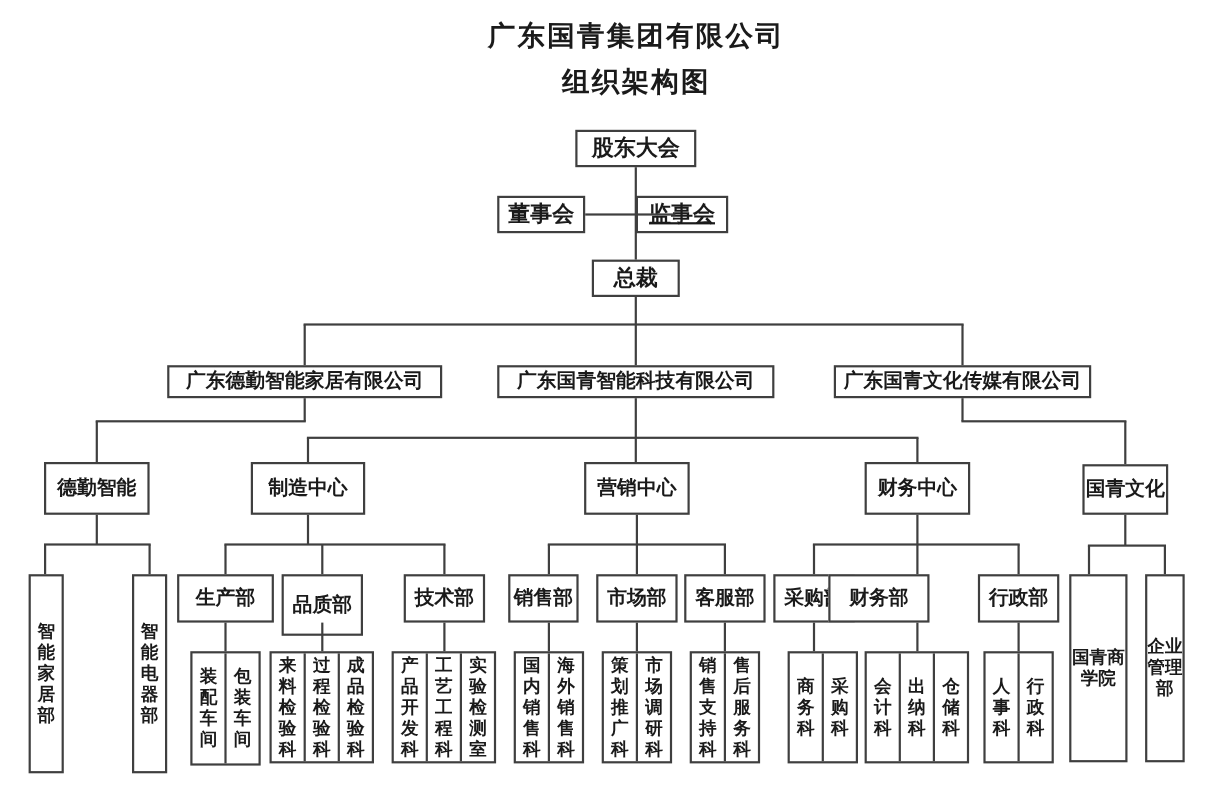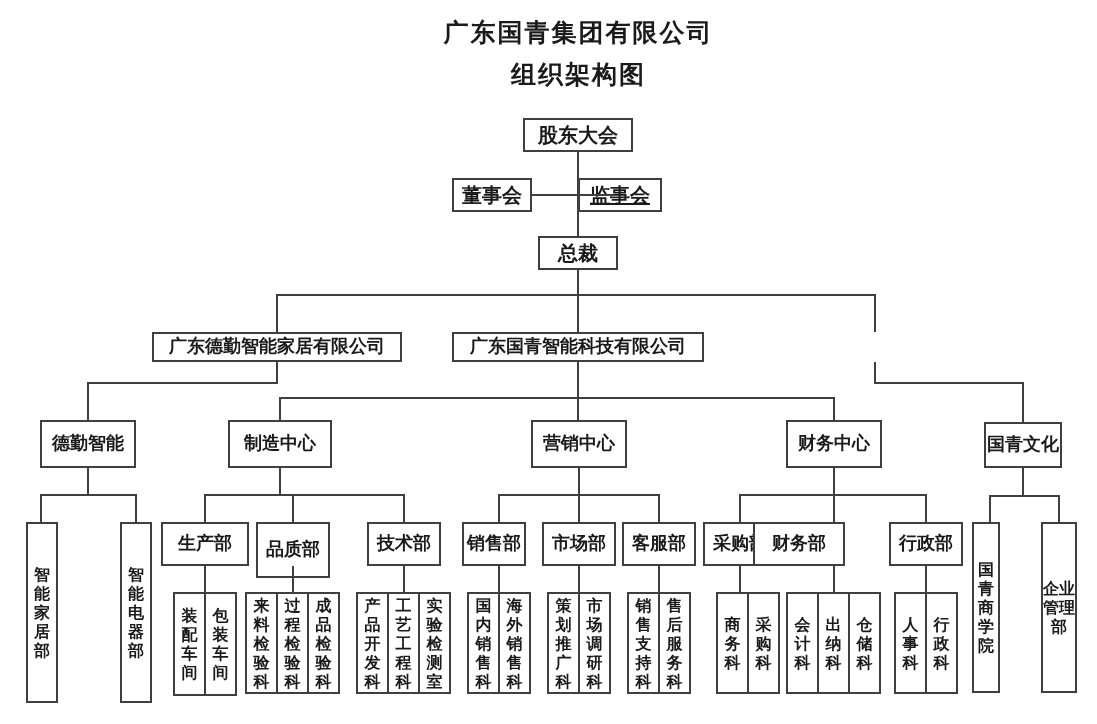--- a/index.html
+++ b/index.html
@@ -45,40 +45,41 @@
   <div class="title title1">广东国青集团有限公司</div>
   <div class="title title2">组织架构图</div>
 
   <div class="box f20" style="left:523px;top:118px;width:110px;height:34px;">股东大会</div>
   <div class="box f20" style="left:452px;top:178px;width:80px;height:34px;">董事会</div>
   <div class="box f20" style="left:578px;top:178px;width:84px;height:34px;text-decoration:underline;">监事会</div>
   <div class="box f20" style="left:538px;top:236px;width:80px;height:34px;">总裁</div>
 
   <div class="box f18" style="left:152px;top:332px;width:250px;height:30px;">广东德勤智能家居有限公司</div>
   <div class="box f18" style="left:452px;top:332px;width:252px;height:30px;">广东国青智能科技有限公司</div>
+  <div class="box f18" style="left:758px;top:332px;width:234px;height:30px;">广东国青文化传媒有限公司</div>
 
   <div class="box f18" style="left:40px;top:420px;width:96px;height:48px;">德勤智能</div>
   <div class="box f18" style="left:228px;top:420px;width:104px;height:48px;">制造中心</div>
   <div class="box f18" style="left:531px;top:420px;width:96px;height:48px;">营销中心</div>
   <div class="box f18" style="left:786px;top:420px;width:96px;height:48px;">财务中心</div>
   <div class="box f18" style="left:984px;top:422px;width:78px;height:46px;">国青文化</div>
 
   <div class="box f18" style="left:161px;top:522px;width:88px;height:44px;">生产部</div>
   <div class="box f18" style="left:256px;top:522px;width:74px;height:56px;">品质部</div>
   <div class="box f18" style="left:367px;top:522px;width:74px;height:44px;">技术部</div>
   <div class="box f18" style="left:462px;top:522px;width:64px;height:44px;">销售部</div>
   <div class="box f18" style="left:542px;top:522px;width:74px;height:44px;">市场部</div>
   <div class="box f18" style="left:622px;top:522px;width:74px;height:44px;">客服部</div>
   <div class="box f18" style="left:703px;top:522px;width:74px;height:44px;">采购部</div>
   <div class="box f18" style="left:753px;top:522px;width:92px;height:44px;">财务部</div>
   <div class="box f18" style="left:889px;top:522px;width:74px;height:44px;">行政部</div>
 
   <div class="vbox" style="left:26px;top:522px;width:32px;height:181px;">智能家居部</div>
   <div class="vbox" style="left:120px;top:522px;width:32px;height:181px;">智能电器部</div>
-  <div class="vbox" style="left:972px;top:522px;width:28px;height:171px;">国青商学院</div>
+  <div class="vbox" style="left:972px;top:522px;width:53px;height:171px;">国青商学院</div>
   <div class="vbox" style="left:1041px;top:522px;width:36px;height:171px;">企业管理部</div>
 
   <div class="group" style="left:173px;top:592px;width:64px;height:104px;">
     <div class="vcell">装配车间</div>
     <div class="vcell">包装车间</div>
   </div>
   <div class="group" style="left:245px;top:592px;width:95px;height:102px;">
     <div class="vcell">来料检验科</div>
     <div class="vcell">过程检验科</div>
     <div class="vcell">成品检验科</div>

